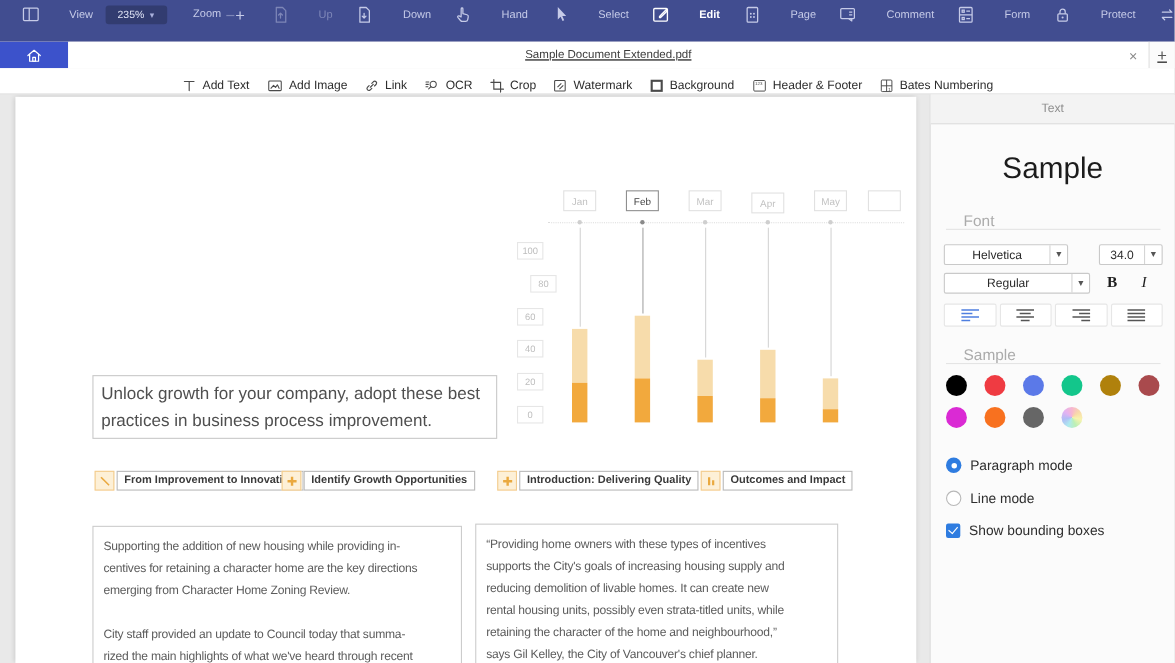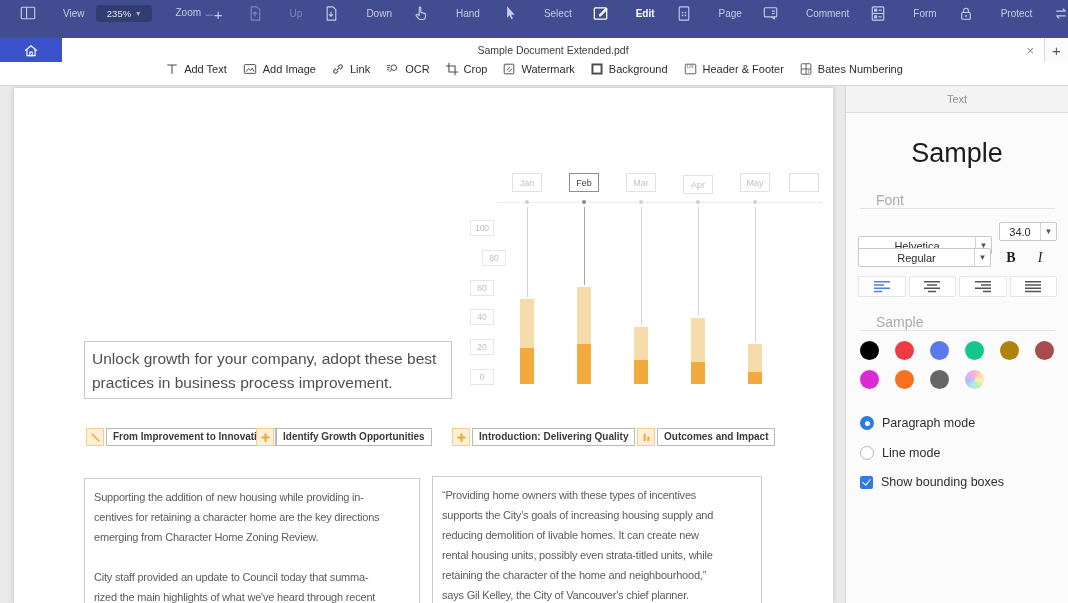--- a/index.html
+++ b/index.html
@@ -21,32 +21,32 @@
   .zoomg { padding:0 4px 0 2px; }
   .zsel { width:56px; height:17px; margin-top:2px; background:rgba(0,0,0,.22); border-radius:3px;
           display:flex; align-items:center; justify-content:center; gap:5px;
           color:#e2e6f7; font-size:9.5px; }
   .zchev { font-size:8px; color:#aab1dc; }
   .tbmini { width:22px; height:21px; display:flex; align-items:center; justify-content:center;
             color:#c6cbe8; font-size:15px; margin-top:1px; }
   .tbspacer { flex:1; }
 
   
-  .tabbar { position:absolute; left:0; top:38px; width:1068px; height:24px; background:#ffffff; display:flex; }
+  .tabbar { position:absolute; left:0; top:38px; width:1068px; height:24px; background:#ffffff; display:flex;text-decoration:underline; }
   .home-btn { width:62px; height:24px; background:#3c52cb; display:flex; align-items:center; justify-content:center; }
   .tab { flex:1; background:#ffffff; display:flex; align-items:center; position:relative; }
   .tab-title { flex:1; text-align:center; font-size:10.5px; color:#3c3c3c; }
   .tab-close { position:absolute; right:10px; top:0; height:24px; display:flex; align-items:center;
                color:#8a8a8a; font-size:13px; }
   .newtab { width:24px; height:24px; background:#fbfbfb; border-left:1px solid #d9d9d9;
             display:flex; align-items:center; justify-content:center; color:#555; font-size:15px; font-weight:300; }
 
   
   .edit-toolbar { position:absolute; left:0; top:62px; width:1068px; height:24px; background:#ffffff;
-                  border-bottom:1px solid #d8d8d8; display:flex; align-items:flex-start; justify-content:center; gap:15px; }
+                  border-bottom:1px solid #d8d8d8; display:flex; align-items:flex-end; justify-content:center; gap:15px; }
   .eti { display:flex; align-items:center; gap:5px; color:#2d2d2d; font-size:11px; white-space:nowrap; }
   .eti svg { display:block; }
 
   
   .main { position:absolute; left:0; top:86px; width:1068px; height:517px; display:flex; }
   .canvas { position:relative; width:845px; height:517px; background:#e9e9e9; overflow:hidden; }
   .page { position:absolute; left:14px; top:2px; width:819px; height:515px; background:#ffffff;
           box-shadow:0 0 5px rgba(0,0,0,.18); overflow:hidden; }
 
   
@@ -431,21 +431,21 @@
       </div>
     </div>
 
     <div class="sidebar">
       <div class="sb-header">Text</div>
       <div class="sb-sample">Sample</div>
 
       <div class="sb-label" style="top:106px">Font</div>
       <div class="sb-div" style="top:122px"></div>
 
-      <div class="select" style="left:12px; top:150px; width:134px">
+      <div class="select" style="left:12px; top:136px; width:113px">
         <span class="sval">Helvetica</span>
         <span class="schev">▼</span>
       </div>
       <div class="select" style="left:153px; top:136px; width:58px">
         <span class="sval">34.0</span>
         <span class="schev">▼</span>
       </div>
       <div class="select" style="left:12px; top:162px; width:133px">
         <span class="sval">Regular</span>
         <span class="schev">▼</span>

